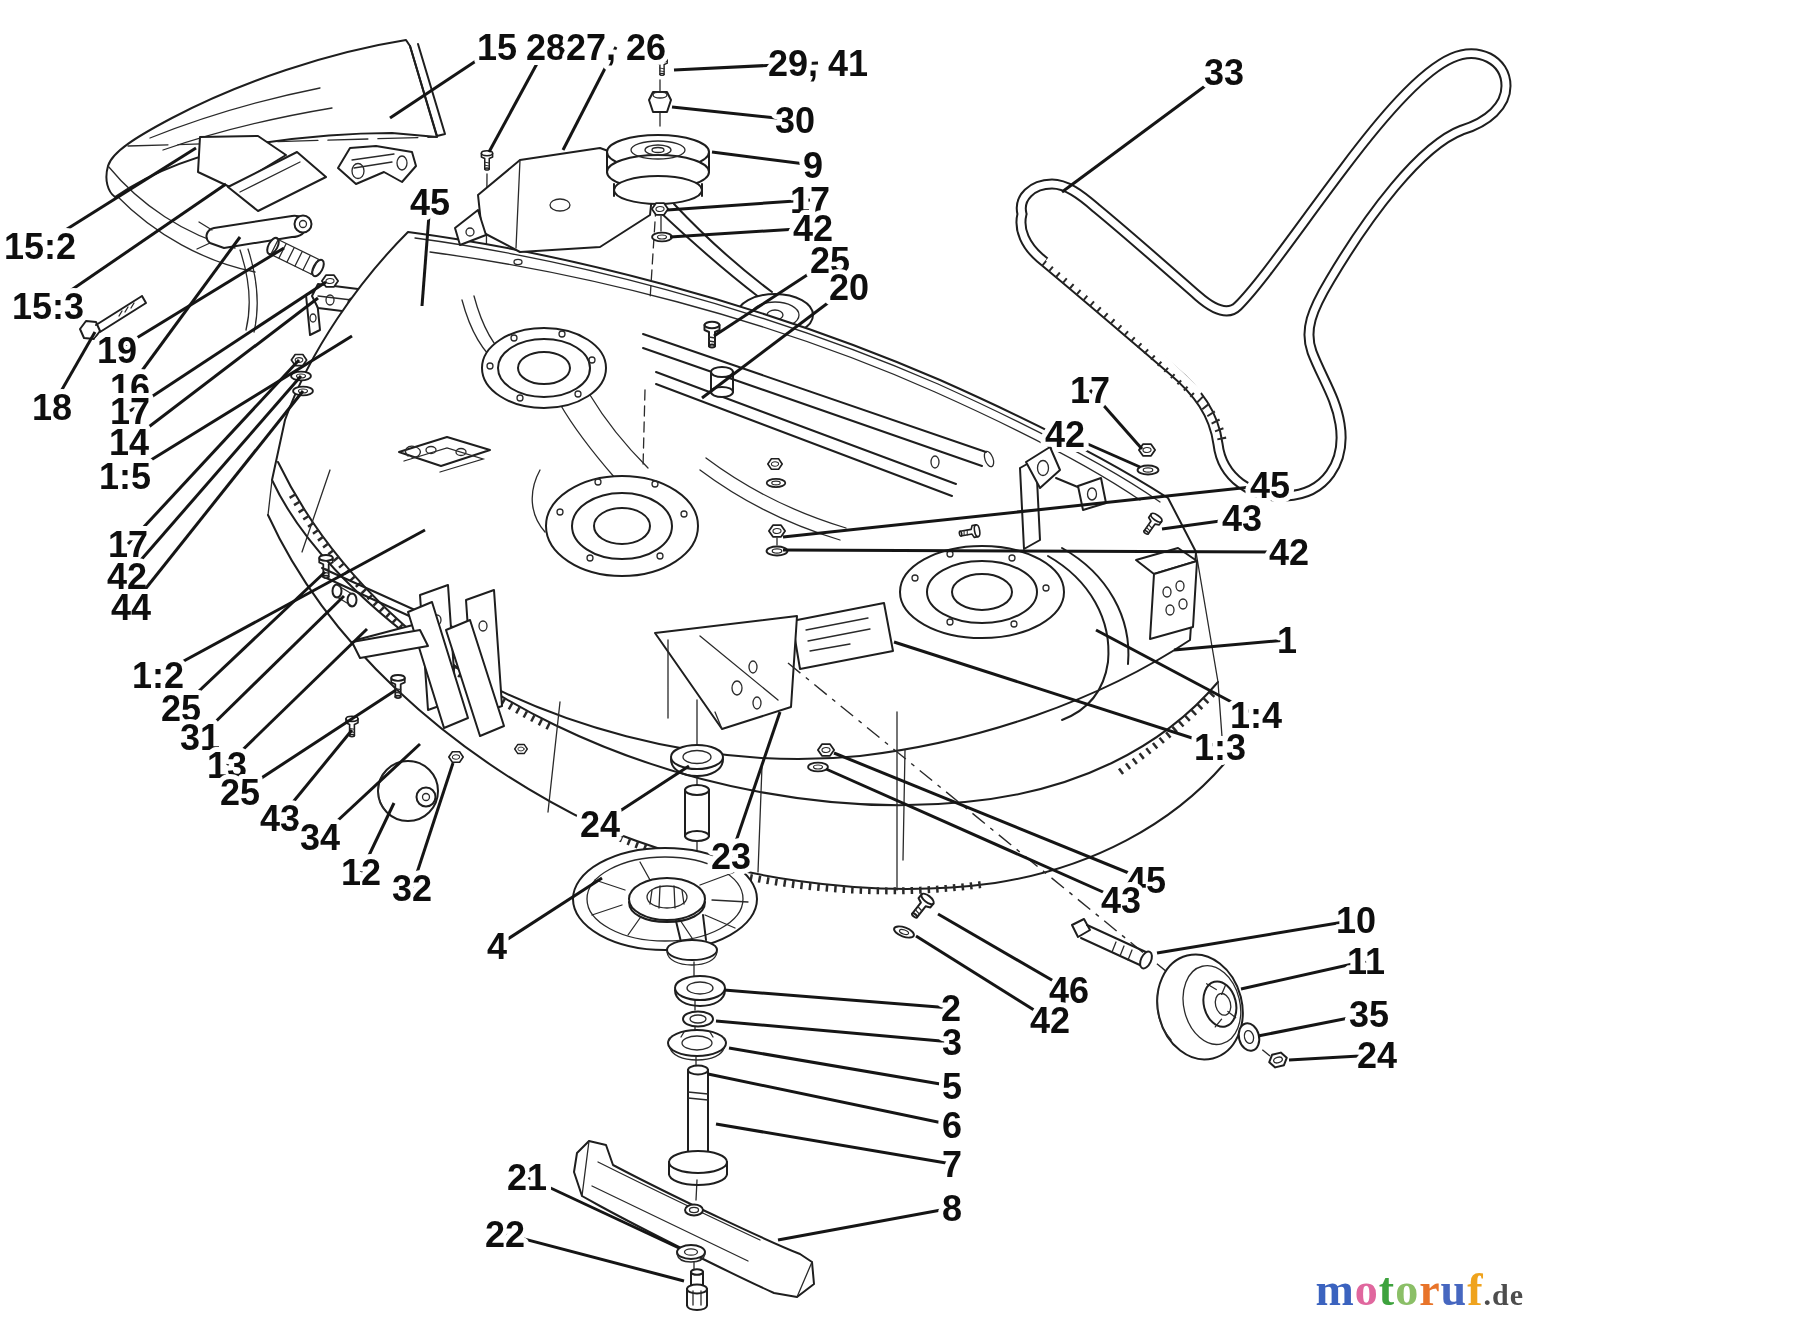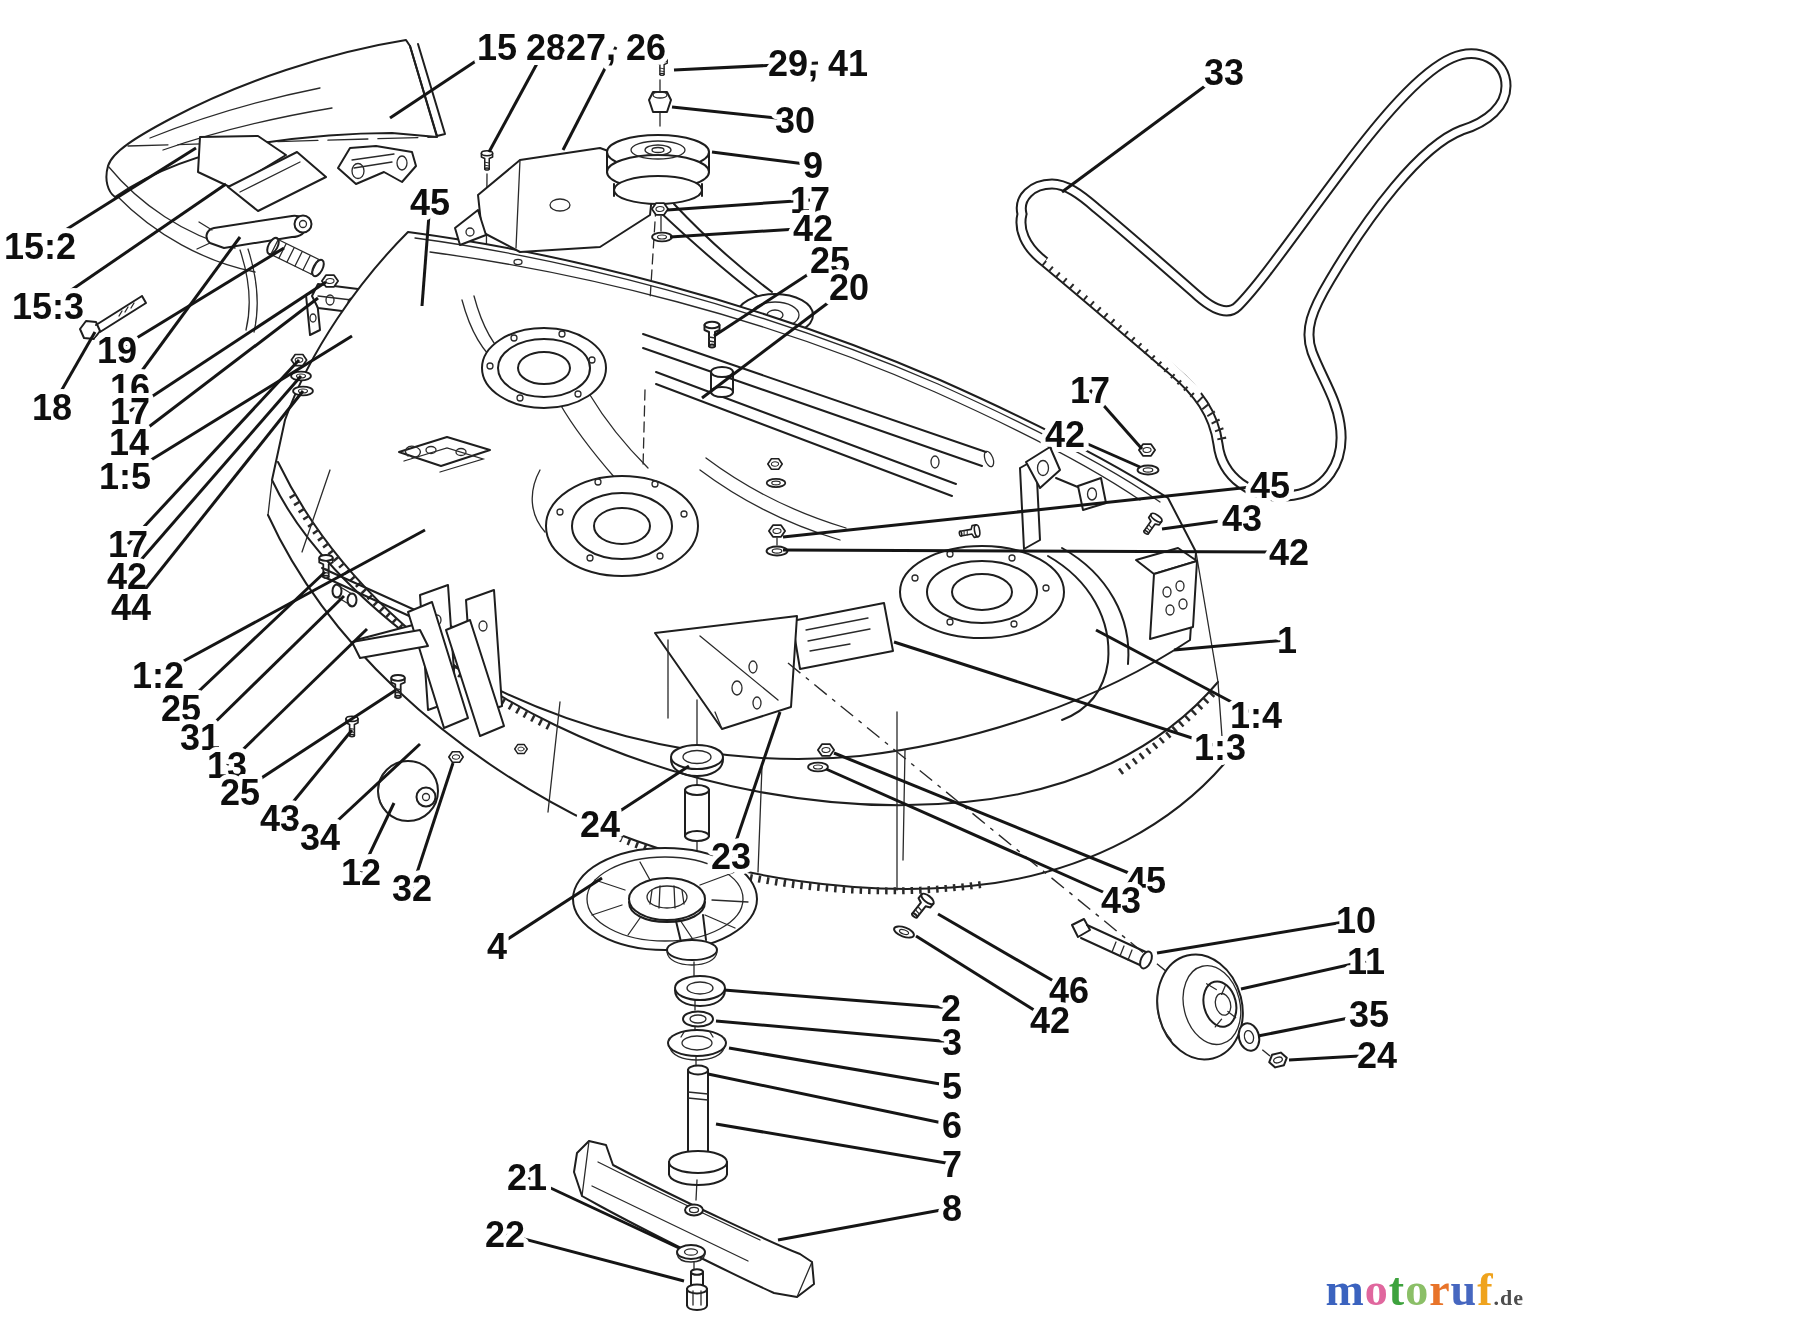--- a/index.html
+++ b/index.html
@@ -16,21 +16,21 @@
   .belt-hatch{fill:none;stroke:#2a2a2a;stroke-width:9;stroke-dasharray:2 7;}
   .axis{fill:none;stroke:#2a2a2a;stroke-width:1.4;stroke-dasharray:16 7 4 7;}
   
   .leader{stroke:#151515;stroke-width:3;}
   .callout{font:700 36px "Liberation Sans",sans-serif;fill:#0e0e0e;
            text-anchor:middle;dominant-baseline:central;
            stroke:#ffffff;stroke-width:10;paint-order:stroke;stroke-linejoin:round;}
   
   .watermark{position:absolute;right:44px;bottom:6px;
              font:700 46px "Liberation Serif",serif;letter-spacing:1px;white-space:nowrap;}
-  .watermark .suffix{font-size:22px;font-weight:700;}
+  .watermark .suffix{font-size:30px;font-weight:700;}
 </style>
 </head>
 <body>
 
 <div class="stage">
 <svg width="1800" height="1322" viewBox="0 0 1800 1322">
   <defs>
     <g id="nut">
           <path class="wh" d="M-9 0 L-4.5 -6.5 L4.5 -6.5 L9 0 L4.5 6.5 L-4.5 6.5 Z"></path>
           <ellipse class="thin" rx="4.5" ry="2.8"></ellipse>

